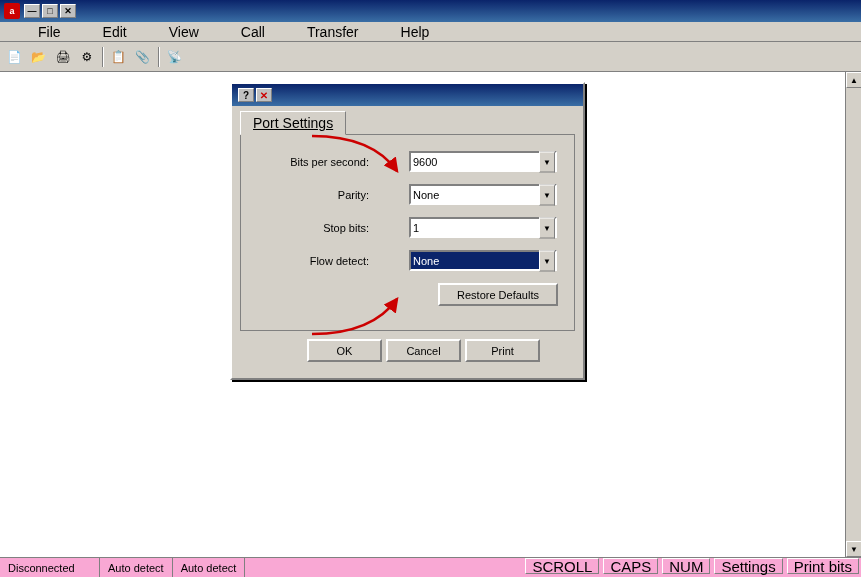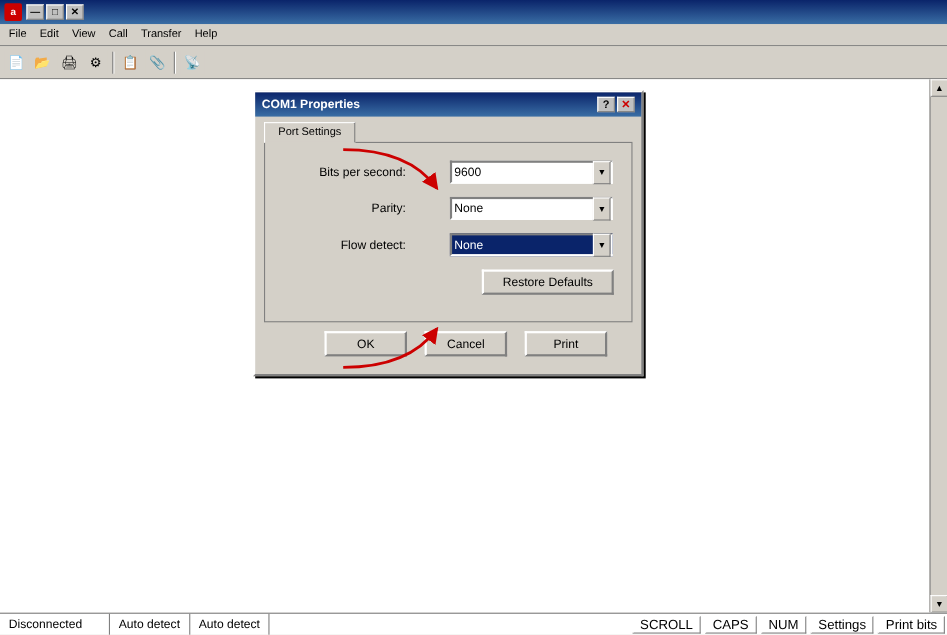--- a/index.html
+++ b/index.html
@@ -65,22 +65,23 @@
     .menu-bar {
       height: 20px;
       background: #d4d0c8;
       display: flex;
       align-items: center;
       padding: 0 2px;
       border-bottom: 1px solid #808080;
     }
     .menu-item {
       padding: 2px 6px;
-      font-size: 10px;
-      cursor: pointer;
+      font-size: 14px;
+      cursor: pointer;
+      margin-left: 30px;
     }
 
     
     .toolbar {
       height: 30px;
       background: #d4d0c8;
       display: flex;
       align-items: center;
       padding: 2px 4px;
       border-bottom: 1px solid #808080;
@@ -110,24 +111,23 @@
       position: relative;
       background: white;
       flex: 1;
       height: calc(577px - 22px - 20px - 30px - 20px);
       overflow: hidden;
     }
 
     
     .status-bar {
       height: 20px;
-      background: #ffffff;
+      background: #f9a8d4;
       border-top: 1px solid #808080;
       display: flex;
-      align-items: center;
       font-size: 11px;
       position: absolute;
       bottom: 0;
       left: 0;
       right: 0;
       margin-top: 31px;
     }
     .status-item {
       padding: 0 8px;
       border-right: 1px solid #808080;
@@ -140,21 +140,21 @@
     }
     .status-badge {
       padding: 0 6px;
       border: 1px solid #808080;
       border-top-color: #ffffff;
       border-left-color: #ffffff;
       height: 16px;
       display: flex;
       align-items: center;
       margin: 0 2px;
-      font-size: 12px;
+      font-size: 15px;
     }
 
     
     .dialog {
       position: absolute;
       top: 10px;
       left: 230px;
       width: 355px;
       background: #d4d0c8;
       border: 2px solid #808080;
@@ -200,25 +200,26 @@
     .tab-header {
       display: flex;
     }
     .tab {
       padding: 3px 12px;
       background: #d4d0c8;
       border: 1px solid #808080;
       border-bottom: none;
       margin-right: 2px;
       cursor: pointer;
-      font-size: 10px;
+      font-size: 14px;
       position: relative;
       top: 1px;
       border-top-color: #ffffff;
       border-left-color: #ffffff;
+      text-decoration: underline;
     }
     .tab.active {
       background: #d4d0c8;
       border-bottom: 1px solid #d4d0c8;
       z-index: 1;
       font-weight: normal;
     }
     .tab-content {
       border: 1px solid #808080;
       border-top-color: #808080;
@@ -276,21 +277,21 @@
     }
     .select-highlighted {
       background: #0a246a;
       color: white;
     }
 
     
     .dialog-buttons {
       display: flex;
       justify-content: center;
-      gap: 16px;
+      gap: 4px;
       padding: 8px 16px 16px;
       margin-left: 32px;
     }
     .btn {
       min-width: 75px;
       height: 23px;
       background: #d4d0c8;
       border: 2px solid;
       border-color: #ffffff #808080 #808080 #ffffff;
       font-size: 11px;
@@ -375,21 +376,20 @@
 
   <div class="scroll-area">
     <div class="scroll-btn">▲</div>
     <div style="flex:1"></div>
     <div class="scroll-btn" style="position:absolute;bottom:0;">▼</div>
   </div>
 
   <div class="dialog">
 
     <div class="dialog-title-bar">
-      <span class="dialog-title-text">COM1 Properties</span>
       <div class="dialog-title-buttons">
         <div class="dialog-title-btn">?</div>
         <div class="dialog-title-btn close">✕</div>
       </div>
     </div>
 
     <div class="tab-control">
       <div class="tab-header">
         <div class="tab active">Port Settings</div>
       </div>
@@ -425,20 +425,28 @@
 
         <div class="field-row">
           <div class="field-label">Parity:</div>
           <div class="select-wrapper">
             <select class="field-select">
               <option>None</option>
             </select>
           </div>
         </div>
 
+        <div class="field-row">
+          <div class="field-label">Stop bits:</div>
+          <div class="select-wrapper">
+            <select class="field-select">
+              <option>1</option>
+            </select>
+          </div>
+        </div>
 
         <div class="field-row">
           <div class="field-label">Flow detect:</div>
           <div class="select-wrapper">
             <select class="field-select select-highlighted" style="background:#0a246a; color:white;">
               <option style="background:#0a246a; color:white;">None</option>
             </select>
           </div>
         </div>
 

